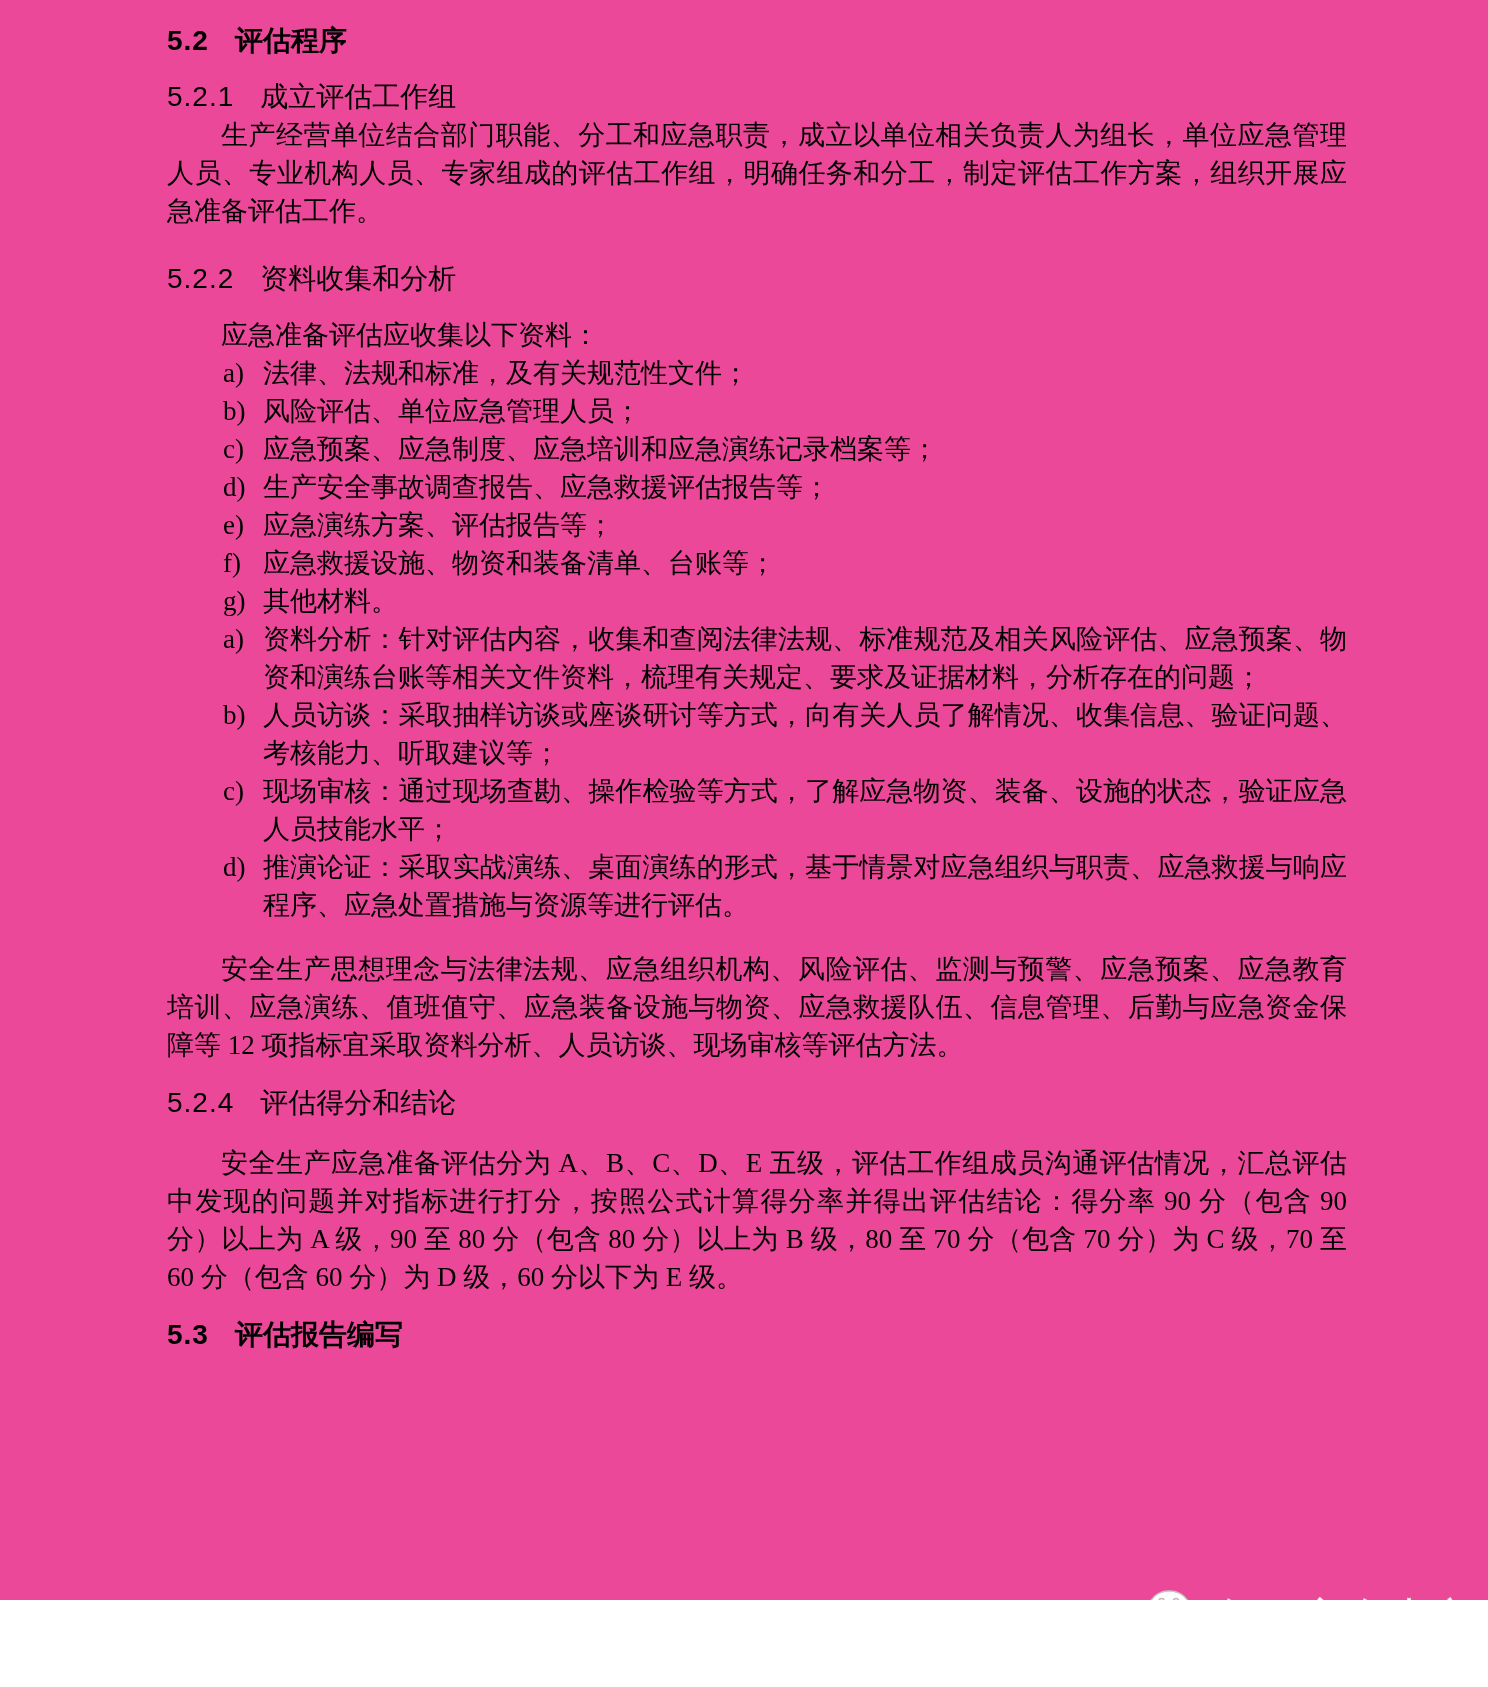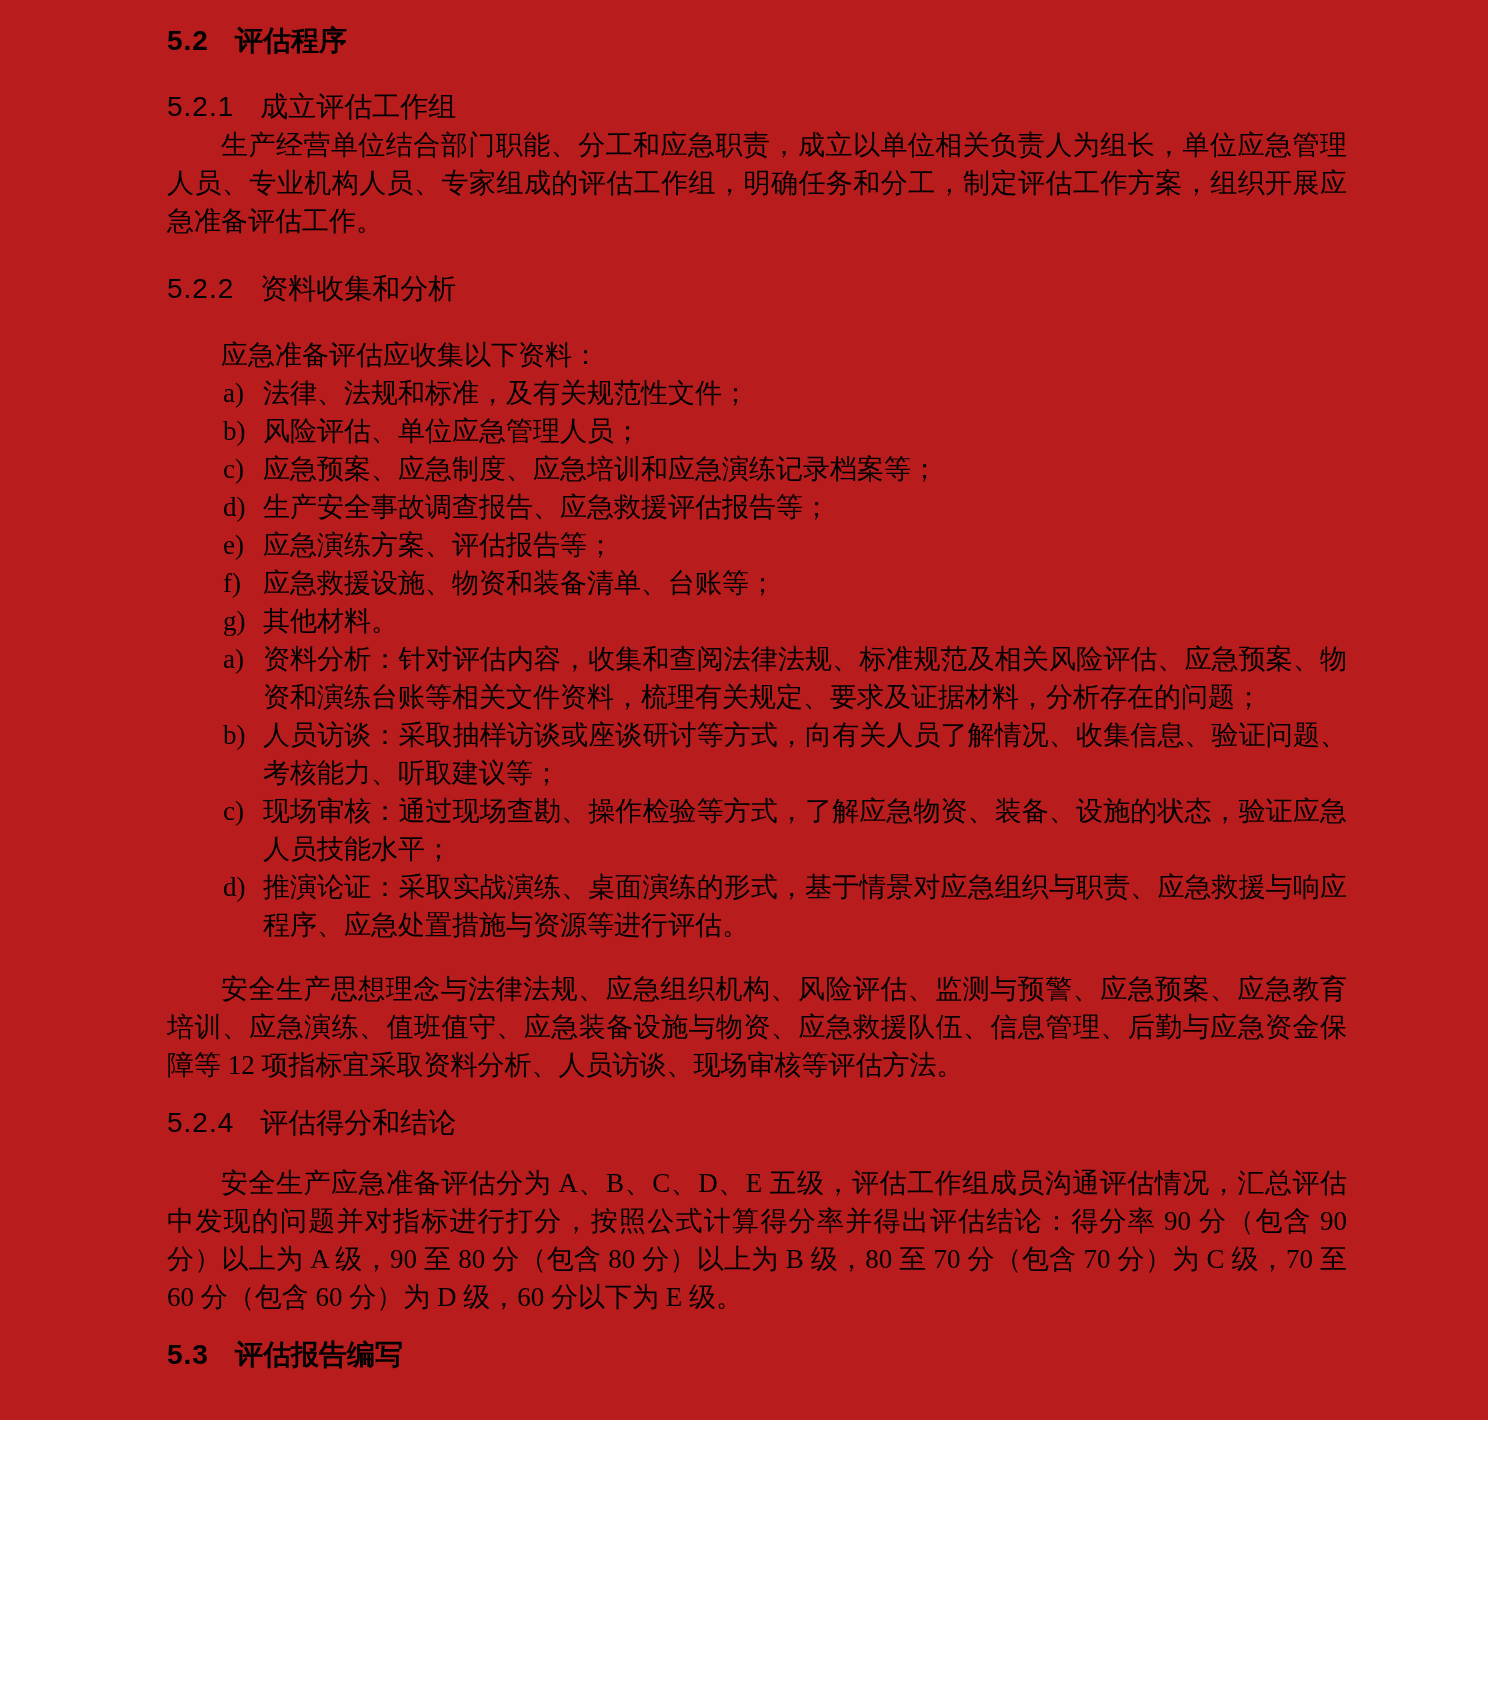--- a/index.html
+++ b/index.html
@@ -1,20 +1,20 @@
 <!DOCTYPE html>
 <html><head>
 <meta charset="utf-8">
 <style>
   html,body { margin:0; padding:0; background:#ffffff; }
   .page {
     position: relative;
     width: 1488px;
-    height: 1420px;
-    background: #b91c1c;
+    height: 1600px;
+    background: #ec4899;
     color: #000000;
     font-family: "Liberation Serif", "DejaVu Serif", serif;
     font-size: 27px;
     line-height: 38px;
     overflow: hidden;
   }
   .content { padding: 22px 141px 0 167px; }
 
   .h2 {
     font-family: "Liberation Sans", "DejaVu Sans", sans-serif;
@@ -42,21 +42,21 @@
   ul.doclist {
     list-style: none;
     margin: 0;
     padding: 0 0 0 56px;
   }
   ul.doclist li { display: flex; }
   ul.doclist .marker { flex: 0 0 40px; width: 40px; }
   ul.doclist .li-text { flex: 1; text-align: justify; }
 
   
-  .mt18 { margin-top: 28px; }
+  .mt18 { margin-top: 18px; }
   .mt16 { }
   .mt20 { margin-top: 20px; }
   .mt22 { margin-top: 22px; }
   .mt26 { margin-top: 26px; }
   .mt30 { margin-top: 30px; }
 
   
   .watermark {
     position: absolute;
     left: 1146px;

